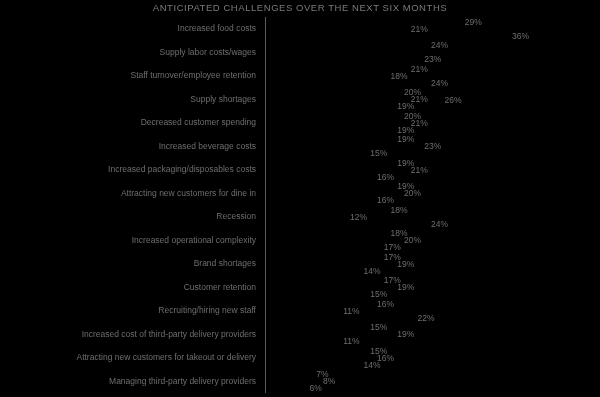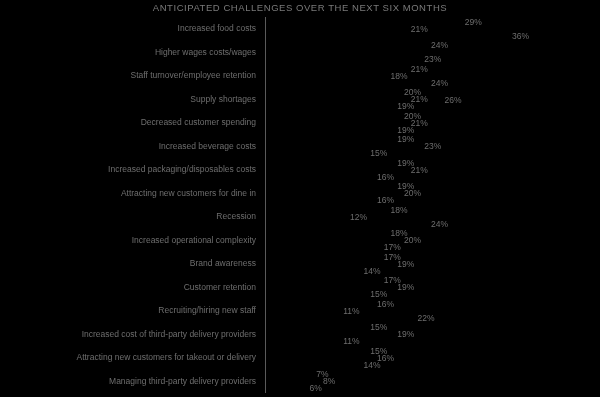--- a/index.html
+++ b/index.html
@@ -106,21 +106,21 @@
         <div class="bar-row" style="top: 8.75px; width: 141.75px;">
           <div class="bar lsr" style="background: rgb(43, 156, 216);"></div>
           <div class="bar-value" style="left: 100%;">21%</div>
         </div>
         <div class="bar-row" style="top: 15.95px; width: 243px;">
           <div class="bar fsr" style="background: rgb(142, 202, 232);"></div>
           <div class="bar-value" style="left: 100%; text-align: center;">36%</div>
         </div>
       </div>
       <div class="group" style="top: 0px;">
-        <div class="cat-label" style="top: 29.75px;">Higher wages costs/wages</div>
+        <div class="cat-label" style="top: 29.75px;">Supply labor costs/wages</div>
         <div class="bar-row" style="top: 25.05px; width: 162px;">
           <div class="bar overall" style="background: rgb(61, 61, 61);"></div>
           <div class="bar-value" style="left: 100%;">24%</div>
         </div>
         <div class="bar-row" style="top: 32.25px; width: 175.5px; margin-top: 48px;">
           <div class="bar lsr" style="background: rgb(43, 156, 216);"></div>
           <div class="bar-value" style="left: 100%;">26%</div>
         </div>
         <div class="bar-row" style="top: 39.45px; width: 155.25px;">
           <div class="bar fsr" style="background: rgb(142, 202, 232);"></div>
@@ -241,21 +241,21 @@
         <div class="bar-row" style="top: 220.25px; width: 135px;">
           <div class="bar lsr" style="background: rgb(43, 156, 216);"></div>
           <div class="bar-value" style="left: 100%;">20%</div>
         </div>
         <div class="bar-row" style="top: 227.45px; width: 114.75px;">
           <div class="bar fsr" style="background: rgb(142, 202, 232);"></div>
           <div class="bar-value" style="left: 100%;">17%</div>
         </div>
       </div>
       <div class="group" style="top: 0px;">
-        <div class="cat-label" style="top: 241.25px;">Brand awareness</div>
+        <div class="cat-label" style="top: 241.25px;">Brand shortages</div>
         <div class="bar-row" style="top: 236.55px; width: 114.75px;">
           <div class="bar overall" style="background: rgb(61, 61, 61);"></div>
           <div class="bar-value" style="left: 100%;">17%</div>
         </div>
         <div class="bar-row" style="top: 243.75px; width: 128.25px;">
           <div class="bar lsr" style="background: rgb(43, 156, 216);"></div>
           <div class="bar-value" style="left: 100%;">19%</div>
         </div>
         <div class="bar-row" style="top: 250.95px; width: 94.5px;">
           <div class="bar fsr" style="background: rgb(142, 202, 232);"></div>

